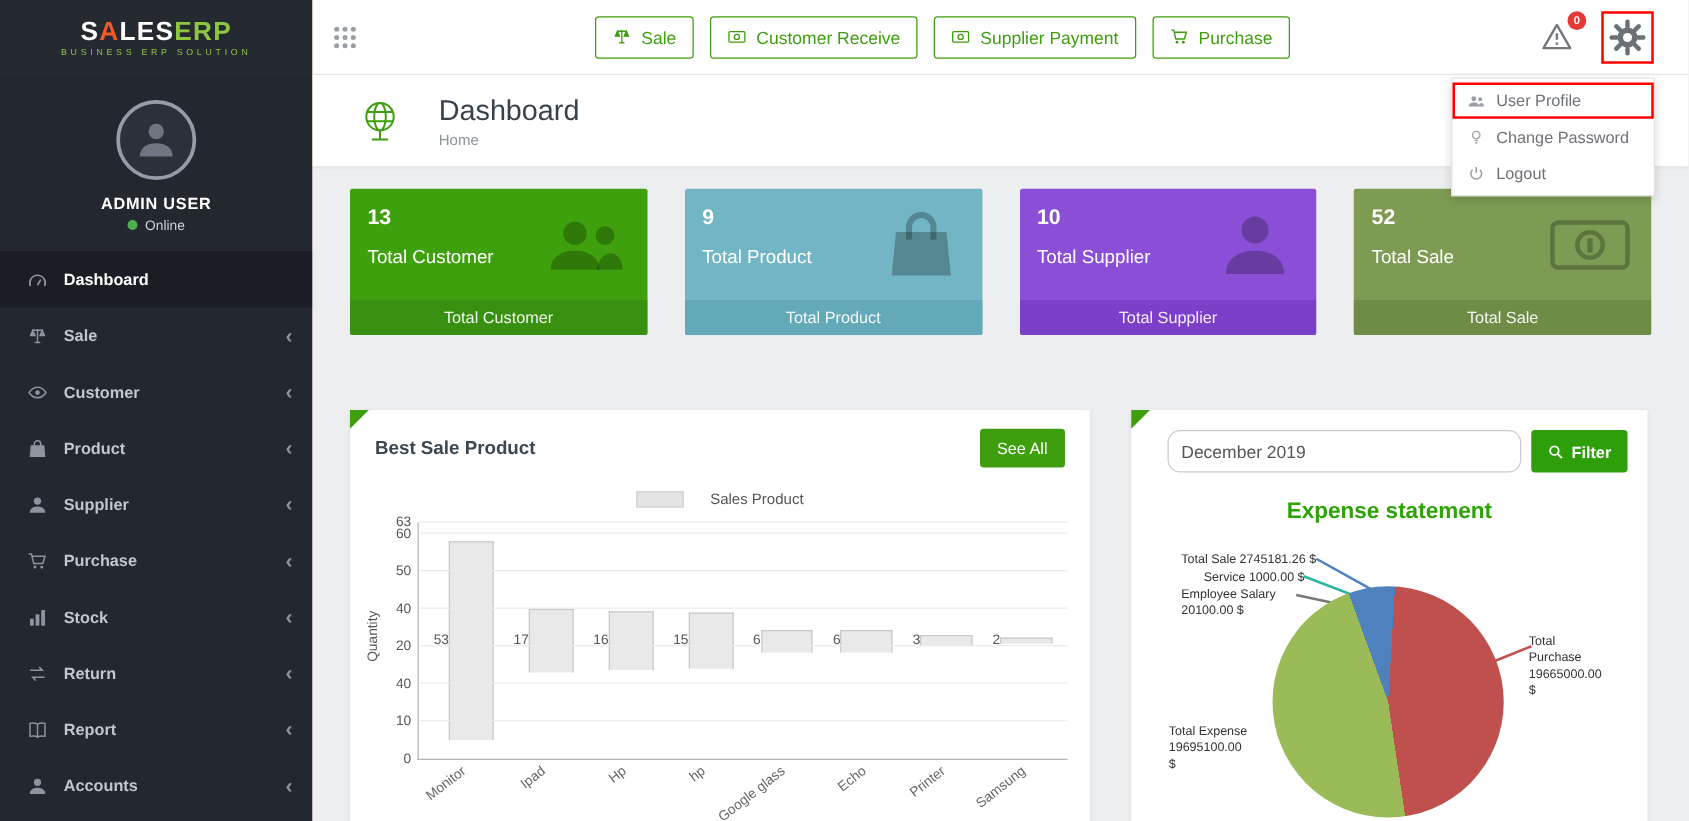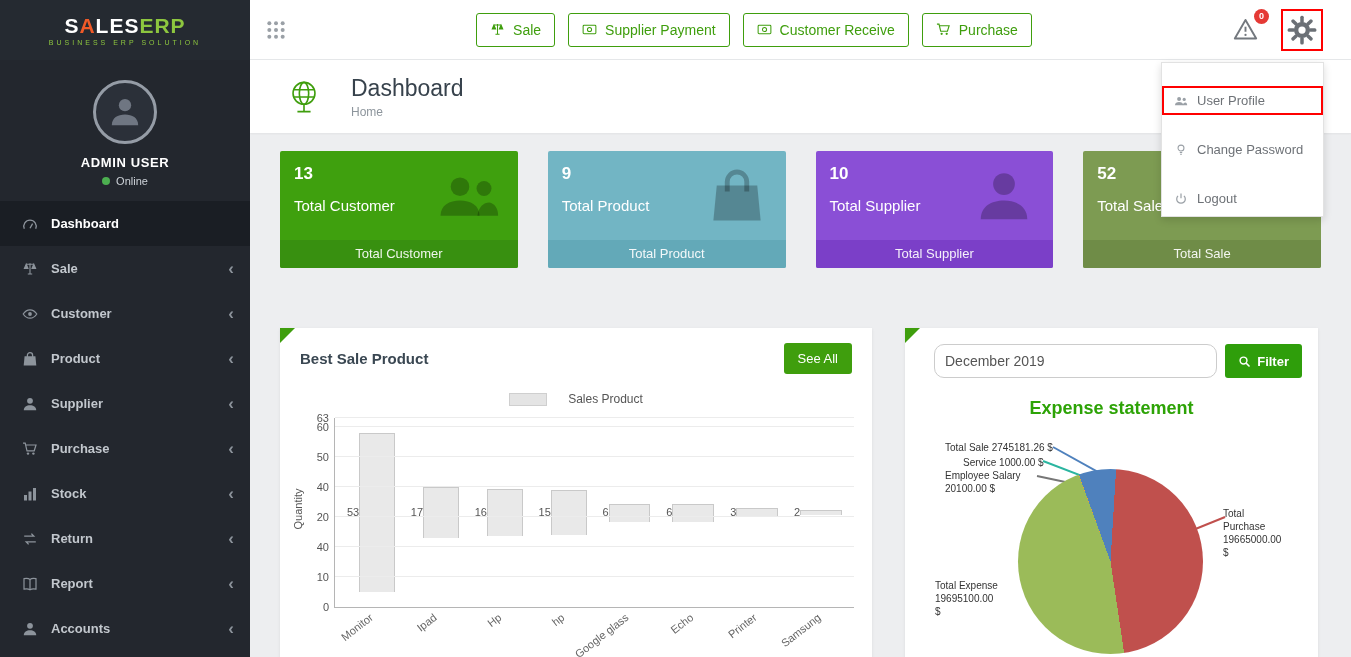--- a/index.html
+++ b/index.html
@@ -40,21 +40,21 @@
   .qa-btn { display:inline-flex; align-items:center; gap:8px; background:#fff; border:1px solid #3f9e0d; color:#3f9e0d; font-size:14px; padding:8px 13px; border-radius:3px; cursor:pointer; font-family:inherit; }
   .qa-ic { width:15px; height:15px; }
   .top-right { display:flex; align-items:center; gap:28px; margin:0 34px 0 10px; }
   .warn-wrap { position:relative; color:#73787e; cursor:pointer; }
   .warn-ic { width:27px; height:27px; display:block; }
   .badge { position:absolute; top:-7px; right:-10px; min-width:15px; height:15px; background:#e53935; color:#fff; border-radius:8px; font-size:9px; font-weight:bold; line-height:15px; text-align:center; padding:0 3px; }
   .gear-wrap { color:#6b7076; cursor:pointer; outline:2px solid #ff0000; outline-offset:4px; }
   .gear-ic { width:30px; height:30px; display:block; }
 
   .dropdown { position:absolute; top:62px; right:27px; width:163px; background:#fff; border:1px solid #e2e2e2; box-shadow:0 3px 8px rgba(0,0,0,.14); z-index:50; padding:3px 0; }
-  .umenu-item { display:flex; align-items:center; gap:9px; padding:7px 12px; font-size:13px; color:#6e7277; cursor:pointer;margin-top:20px; }
+  .umenu-item { display:flex; align-items:center; gap:9px; padding:7px 12px; font-size:13px; color:#6e7277; cursor:pointer; }
   .menu-ic { width:14px; height:14px; color:#9aa0a6; flex:none; }
   .annot-row { outline:2px solid #ff0000; outline-offset:-2px; }
 
   .breadcrumb { height:73px; flex:none; background:#fff; display:flex; align-items:center; padding-left:35px; box-shadow:0 1px 2px rgba(0,0,0,.05); }
   .globe-ic { width:38px; height:44px; color:#3f9e0d; margin-right:28px; }
   .pg-title { font-size:23px; color:#37424c; }
   .pg-sub { font-size:12px; color:#8d959c; margin-top:3px; }
 
   .content { flex:1; padding:18px 30px 0; }
 
@@ -266,30 +266,30 @@
             </span>
             <span>Sale</span>
           </button>
           <button class="qa-btn">
             <span class="qa-ic ic">
               <svg viewBox="0 0 16 16" fill="none" stroke="currentColor" stroke-width="1.1">
                 <rect x="1.2" y="3.5" width="13.6" height="9" rx="1"></rect>
                 <circle cx="8" cy="8" r="2.2"></circle>
               </svg>
             </span>
-            <span>Supplier Payment</span>
+            <span>Customer Receive</span>
           </button>
           <button class="qa-btn">
             <span class="qa-ic ic">
               <svg viewBox="0 0 16 16" fill="none" stroke="currentColor" stroke-width="1.1">
                 <rect x="1.2" y="3.5" width="13.6" height="9" rx="1"></rect>
                 <circle cx="8" cy="8" r="2.2"></circle>
               </svg>
             </span>
-            <span>Customer Receive</span>
+            <span>Supplier Payment</span>
           </button>
           <button class="qa-btn">
             <span class="qa-ic ic">
               <svg viewBox="0 0 16 16" fill="none" stroke="currentColor" stroke-width="1.2">
                 <path d="M1 2.2h2.2L5 9.8h7.2l1.8-5.8H4"></path>
                 <circle cx="6" cy="12.6" r="1.2" fill="currentColor" stroke="none"></circle>
                 <circle cx="11.4" cy="12.6" r="1.2" fill="currentColor" stroke="none"></circle>
               </svg>
             </span>
             <span>Purchase</span>

